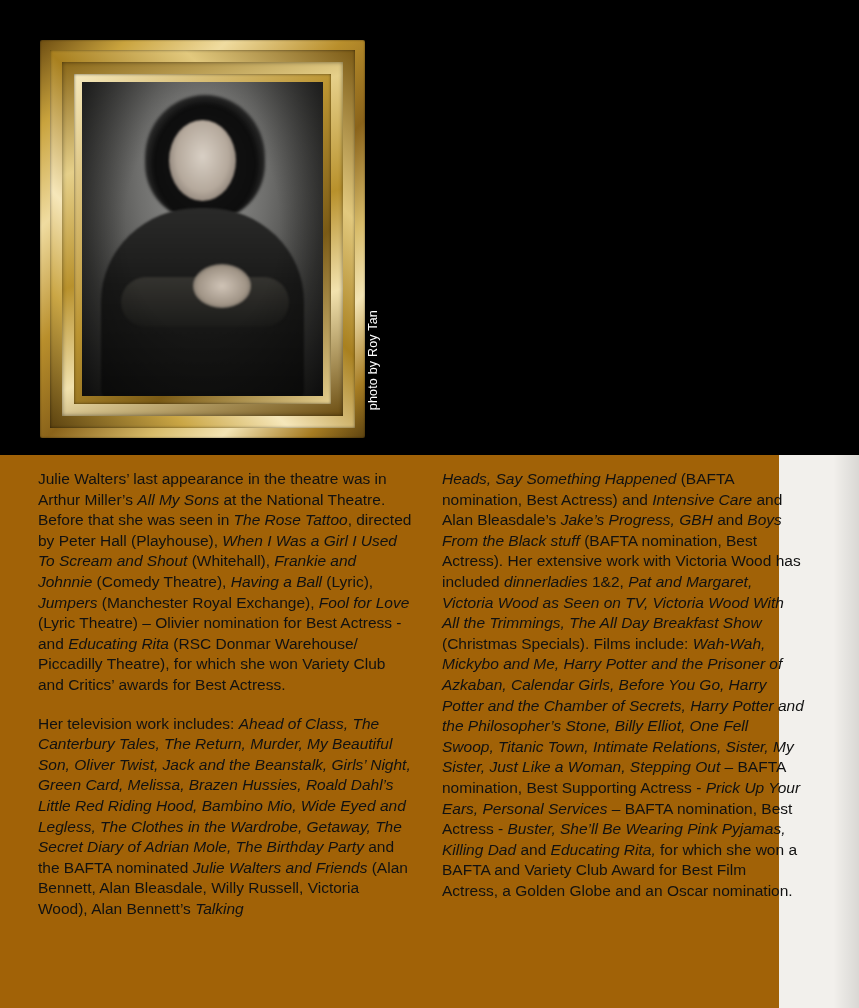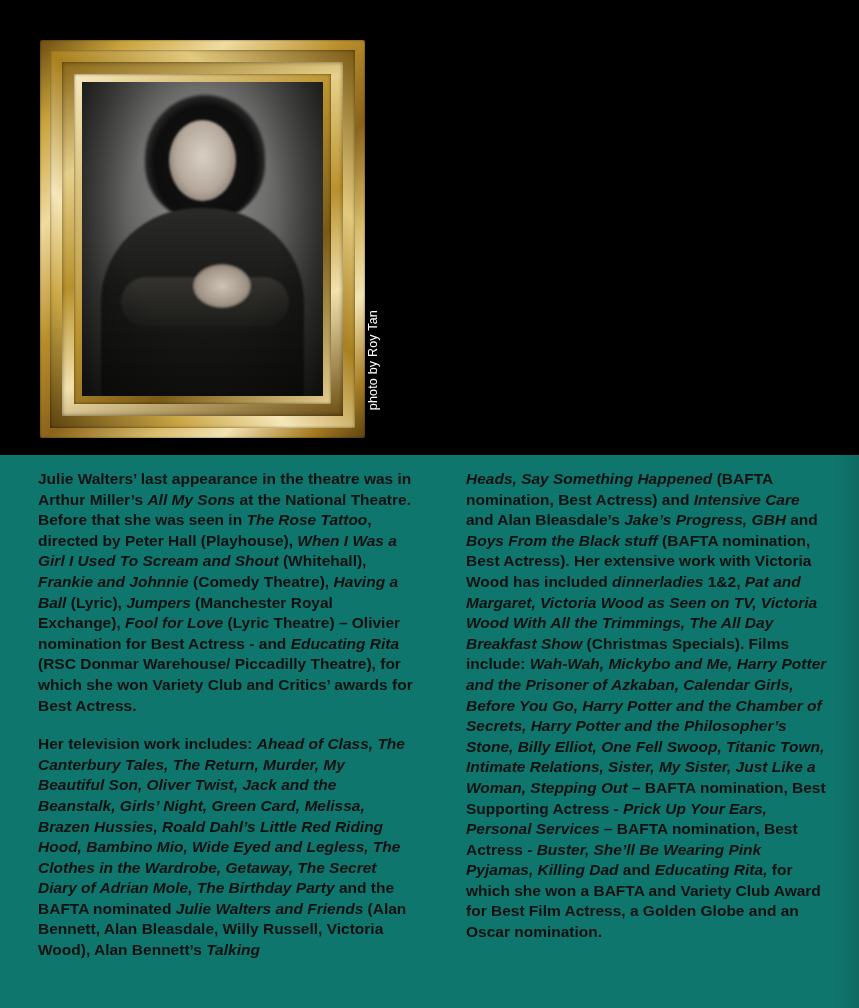--- a/index.html
+++ b/index.html
@@ -134,24 +134,23 @@
     transform: rotate(180deg);
     font-family: "Liberation Sans", sans-serif;
     white-space: nowrap;
   }
 
   
   .body-area {
     position: absolute;
     left: 0;
     top: 455px;
-    width: 859px;
+    width: 779px;
     height: 553px;
-    background: #0f766e;
-    font-weight: bold;
+    background: #a16207;
   }
   .columns {
     position: absolute;
     left: 0; top: 0;
     width: 859px;
     height: 553px;
   }
   .col {
     position: absolute;
     top: 14px;
@@ -159,21 +158,21 @@
     line-height: 20.6px;
     color: #111111;
     font-family: "Liberation Sans", sans-serif;
     text-align: left;
   }
   .col-left {
     left: 38px;
     width: 375px;
   }
   .col-right {
-    left: 466px;
+    left: 442px;
     width: 362px;
   }
   .para {
     margin: 0 0 18px 0;
   }
   .para:last-child { margin-bottom: 0; }
   em { font-style: italic; }
 
   
   .edge-shadow {

